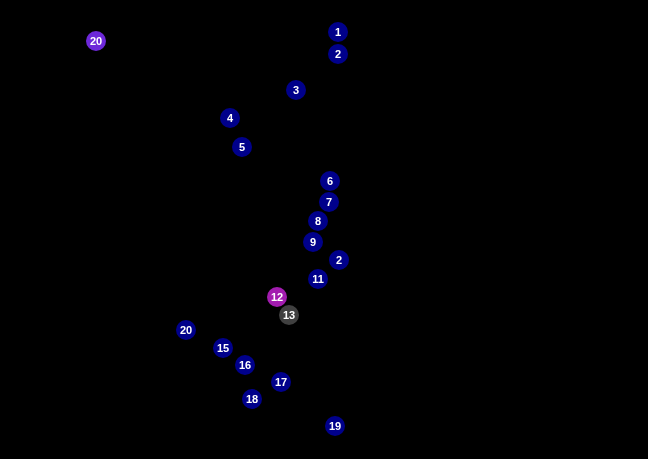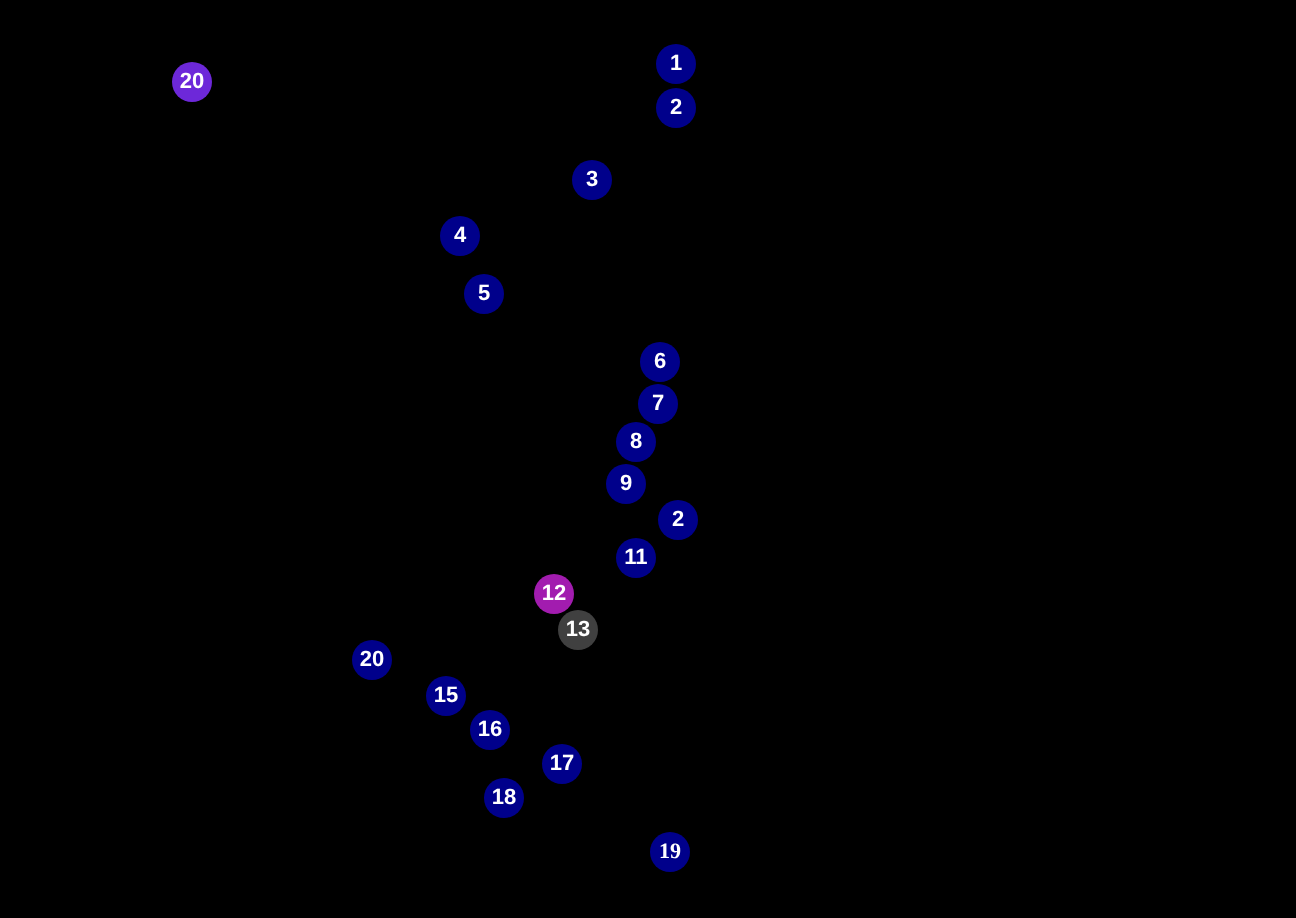--- a/index.html
+++ b/index.html
@@ -48,15 +48,15 @@
     <div class="marker" style="left: 313px; top: 242px; background: rgb(0, 0, 139); color: rgb(255, 255, 255);">9</div>
     <div class="marker" style="left: 339px; top: 260px; background: rgb(0, 0, 139); color: rgb(255, 255, 255);">2</div>
     <div class="marker" style="left: 318px; top: 279px; background: rgb(0, 0, 139); color: rgb(255, 255, 255);">11</div>
     <div class="marker" style="left: 277px; top: 297px; background: #a21caf; color: rgb(255, 255, 255);">12</div>
     <div class="marker" style="left: 289px; top: 315px; background: #404040; color: rgb(255, 255, 255);">13</div>
     <div class="marker" style="left: 186px; top: 330px; background: rgb(0, 0, 139); color: rgb(255, 255, 255);">20</div>
     <div class="marker" style="left: 223px; top: 348px; background: rgb(0, 0, 139); color: rgb(255, 255, 255);">15</div>
     <div class="marker" style="left: 245px; top: 365px; background: rgb(0, 0, 139); color: rgb(255, 255, 255);">16</div>
     <div class="marker" style="left: 281px; top: 382px; background: rgb(0, 0, 139); color: rgb(255, 255, 255);">17</div>
     <div class="marker" style="left: 252px; top: 399px; background: rgb(0, 0, 139); color: rgb(255, 255, 255);">18</div>
-    <div class="marker" style="left: 335px; top: 426px; background: rgb(0, 0, 139); color: rgb(255, 255, 255); font-family: Liberation Serif, serif;">19</div>
+    <div class="marker" style="left: 335px; top: 426px; background: rgb(0, 0, 139); color: rgb(255, 255, 255);">19</div>
     <div class="marker" style="left: 96px; top: 41px; background: #6d28d9; color: rgb(255, 255, 255);">20</div>
   </div>
 
 </body></html>

